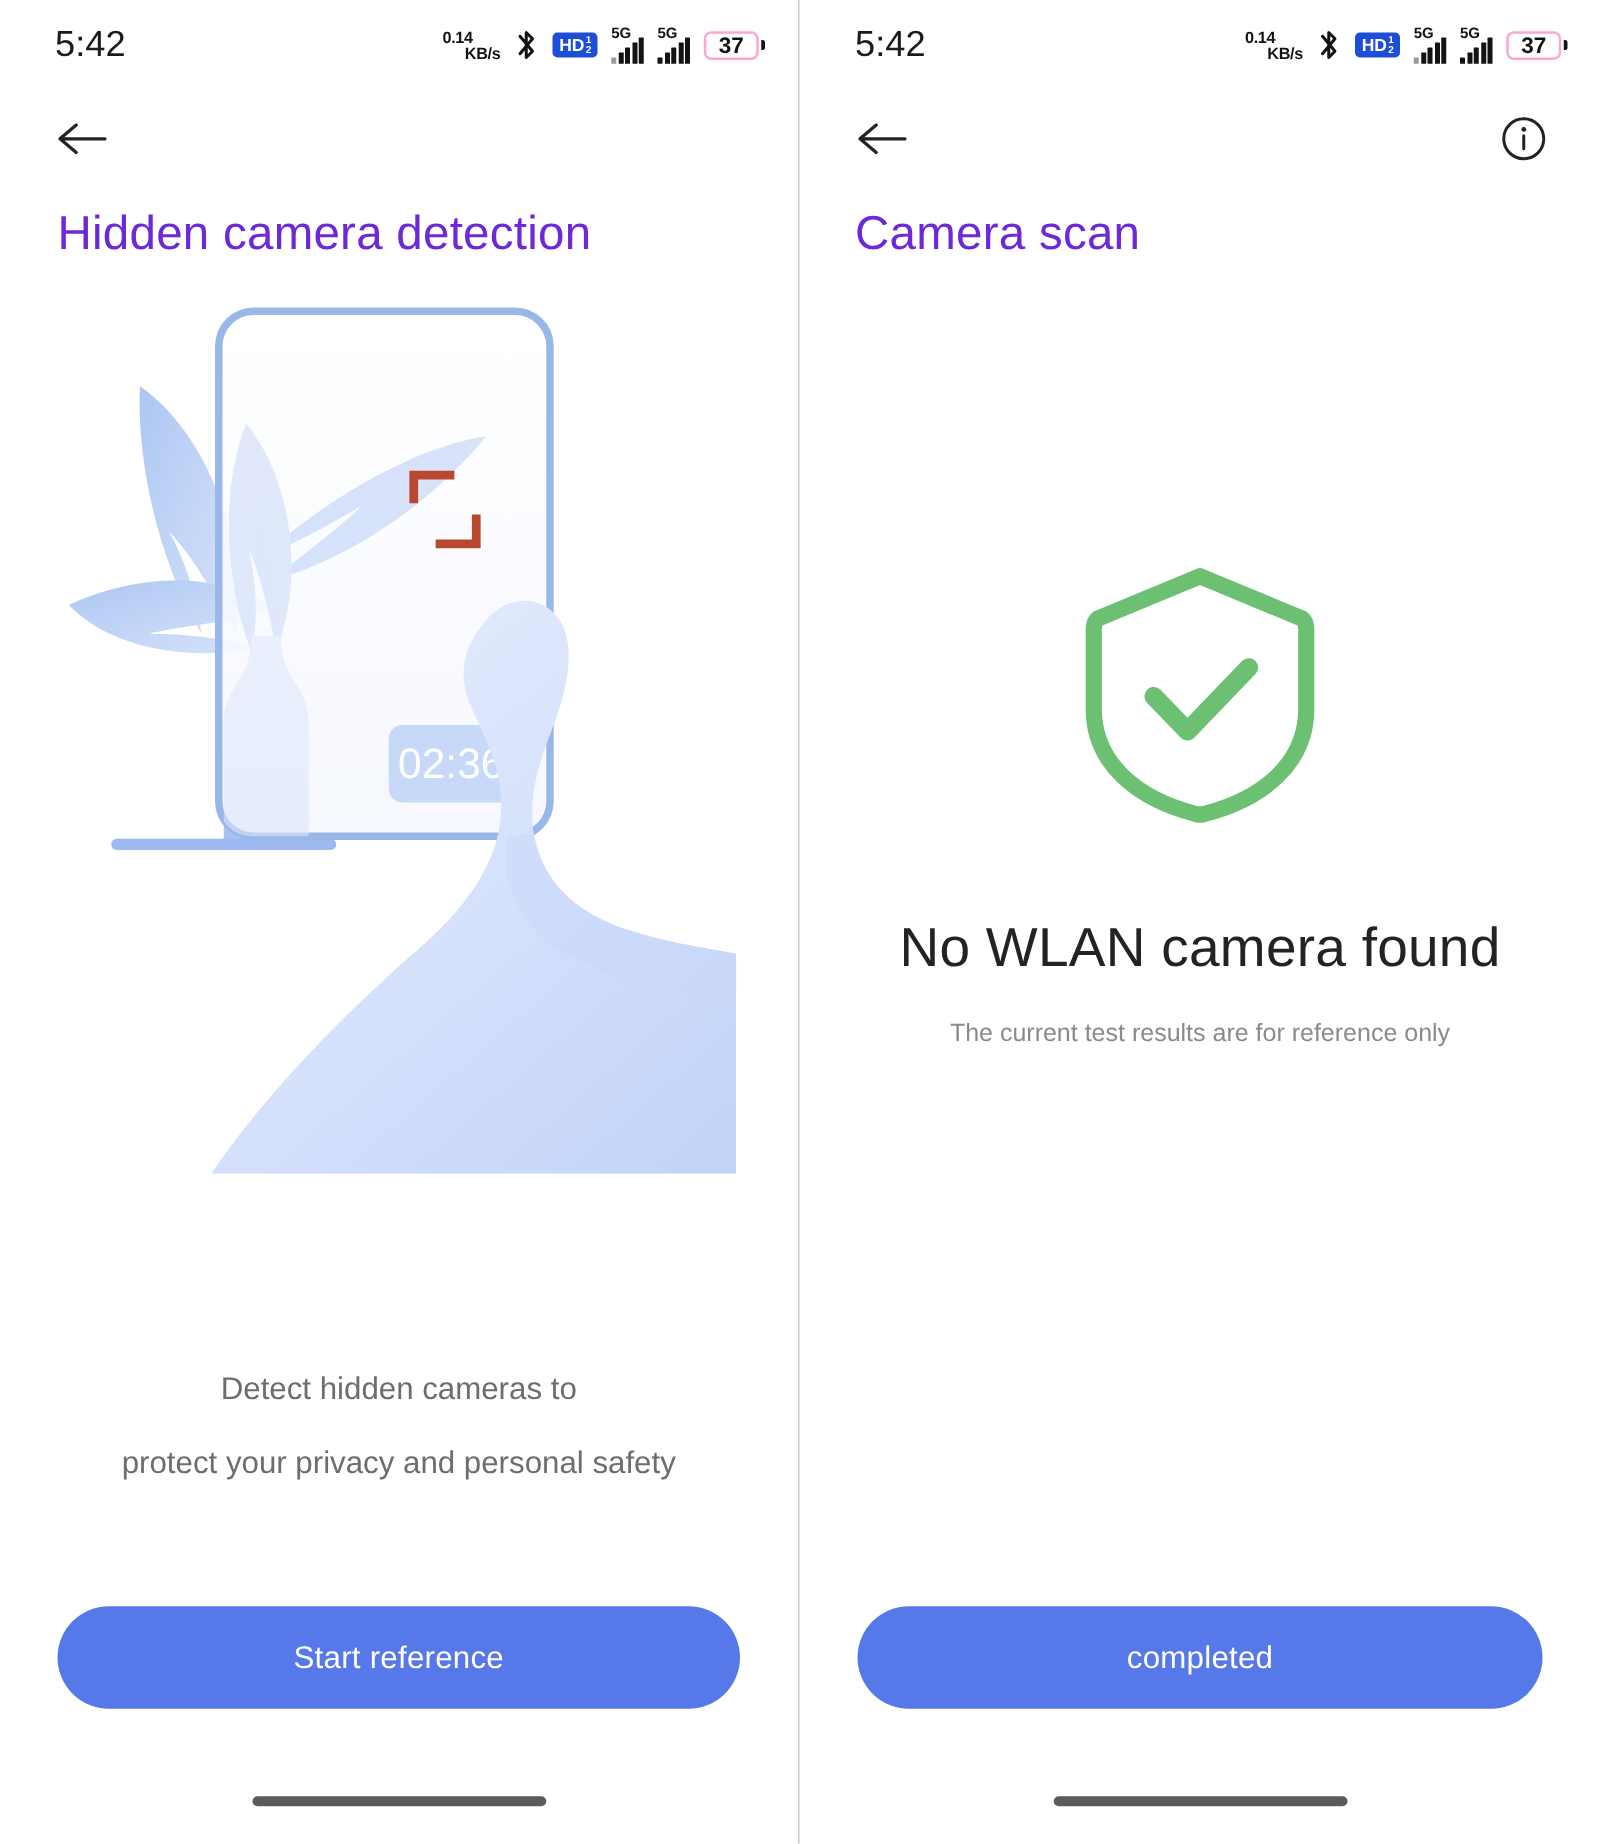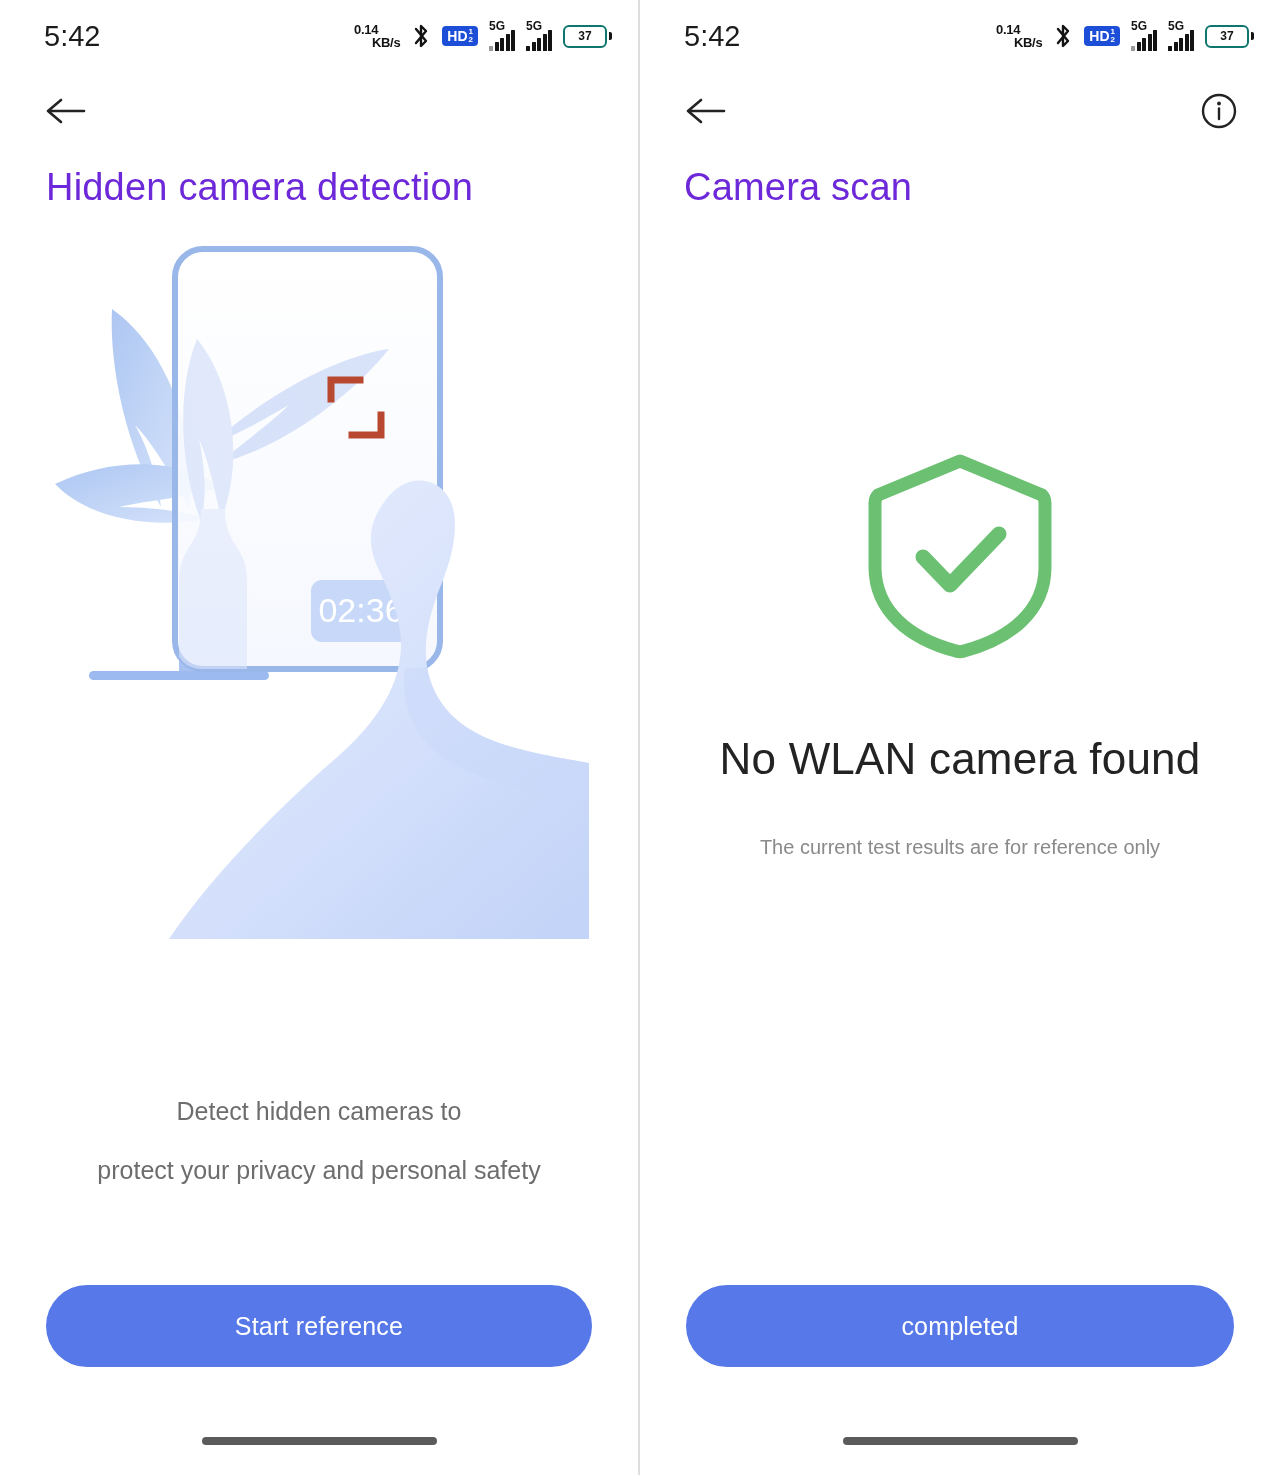--- a/index.html
+++ b/index.html
@@ -54,23 +54,23 @@
   .sig .bars { display:flex; align-items:flex-end; gap:1.5px; }
   .sig .bars i { display:block; width:4px; background:#131313; border-radius:.5px;}
   .sig .bars i:nth-child(1){height:5px;}
   .sig .bars i:nth-child(2){height:9px;}
   .sig .bars i:nth-child(3){height:13px;}
   .sig .bars i:nth-child(4){height:17px;}
   .sig .bars i:nth-child(5){height:21px;}
   .sig.arrows .bars i:nth-child(1){ background:#9a9a9a; }
   .battery { display:flex; align-items:center; }
   .battery .body {
-    width:44px; height:23px; border:2px solid #0f766e; border-radius:6px;
+    width:44px; height:23px; border:2px solid #f9a8d4; border-radius:6px;
     display:flex; align-items:center; justify-content:center;
-    font-size:12px; font-weight:600; color:#131313;
+    font-size:18px; font-weight:600; color:#131313;
   }
   .battery .cap { width:3px; height:8px; background:#131313; margin-left:2px; border-radius:0 2px 2px 0;}
 
   
   .appbar {
     height:78px; display:flex; align-items:center; justify-content:space-between;
     padding:0 38px 0 42px; flex:0 0 78px;
   }
   .iconbtn { width:46px; height:46px; display:flex; align-items:center; justify-content:center; cursor:pointer;}
   .page-title {
@@ -90,21 +90,21 @@
   
   .result-wrap {
     flex:1 1 auto;
     display:flex; flex-direction:column; align-items:center;
     padding-top:240px;
   }
   .shield { width:200px; height:215px; }
   .result-title {
     font-size:44px; color:#232323; font-weight:400; margin-top:70px; letter-spacing:0.2px;
   }
-  .result-sub { font-size:20px; color:#8a8a8a; margin-top:52px; }
+  .result-sub { font-size:20px; color:#8a8a8a; margin-top:32px; }
 
   
   .bottom { flex:0 0 auto; padding:0 46px 0 46px; }
   .cta {
     display:block; width:100%; height:82px; border:none; border-radius:41px;
     background:#5778e8; color:#ffffff; font-size:25px; font-family:inherit;
     cursor:pointer; letter-spacing:0.2px;
   }
   .home-area { height:68px; display:flex; align-items:center; justify-content:center; flex:0 0 68px;}
   .home-bar { width:235px; height:8px; border-radius:5px; background:#5b5b5b; }

